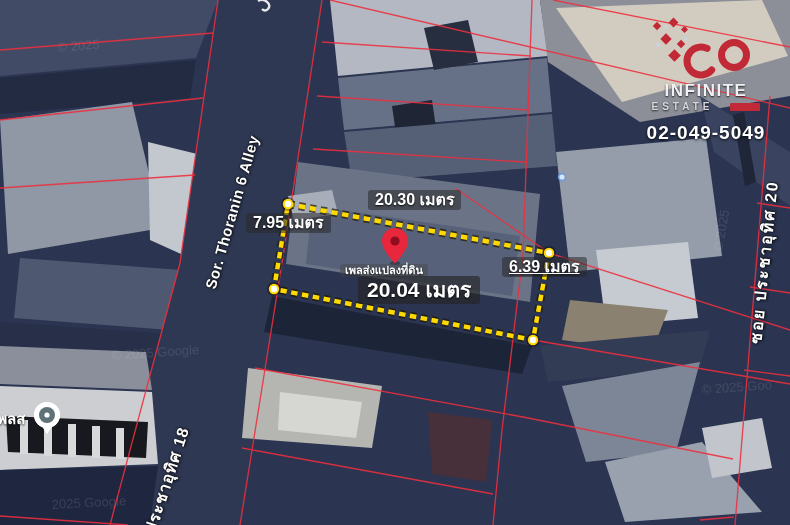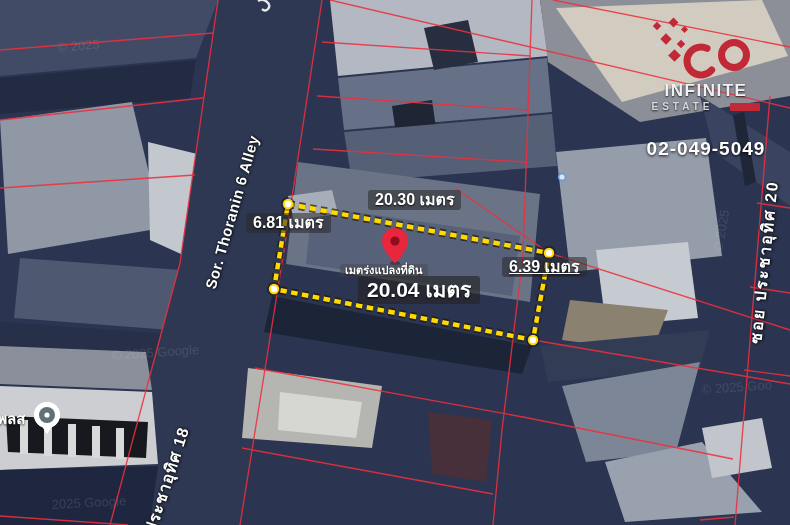--- a/index.html
+++ b/index.html
@@ -33,21 +33,21 @@
     color:#f1f1f4;font-weight:bold;font-size:17px;letter-spacing:1.5px;
     text-shadow:0 1px 2px rgba(0,0,0,.8);margin-top:-6px;
   }
   .brand .estate-row{display:flex;align-items:center;justify-content:center;gap:17px;margin-top:0;}
   .brand .estate{
     color:#d8d9dd;font-size:10px;letter-spacing:4px;font-weight:bold;
     text-shadow:0 1px 2px rgba(0,0,0,.8);
   }
   .brand .tagbox{width:30px;height:8px;background:#c22936;border-radius:1px;}
   .brand .phone{
-    color:#fff;font-size:19px;font-weight:bold;letter-spacing:1px;margin-top:26px;
+    color:#fff;font-size:19px;font-weight:bold;letter-spacing:1px;margin-top:10px;
     text-shadow:0 1px 3px rgba(0,0,0,.9);
   }
   
   .place-label{
     position:absolute;left:-8px;top:407px;color:#fff;font-weight:bold;font-size:15px;
     white-space:nowrap;text-shadow:0 1px 2px rgba(0,0,0,.9);
   }
 </style>
 </head>
 <body>
@@ -160,23 +160,23 @@
     <g>
       <ellipse cx="395" cy="263" rx="5" ry="2" fill="rgba(0,0,0,.35)"></ellipse>
       <path d="M395,228 c-7.6,0 -13,5.6 -13,13 c0,9.5 13,22.5 13,22.5 c0,0 13,-13 13,-22.5 c0,-7.4 -5.4,-13 -13,-13 z" fill="#e8273d"></path>
       <circle cx="395" cy="241" r="4.6" fill="#8e0e1e"></circle>
     </g>
 
     <circle cx="562" cy="177" r="3.4" fill="#d5e7fa" stroke="#6d9bd8" stroke-width="1.6"></circle>
   </svg>
 
   <div class="meas" style="left:368px;top:190px;">20.30 เมตร</div>
-  <div class="meas" style="left:246px;top:213px;">6.81 เมตร</div>
+  <div class="meas" style="left:246px;top:213px;">7.95 เมตร</div>
   <div class="meas" style="left:502px;top:257px;text-decoration:underline;">6.39 เมตร</div>
-  <div class="meas small" style="left:340px;top:264px;">เมตร่งแปลงที่ดิน</div>
+  <div class="meas small" style="left:340px;top:264px;">เพลส่งแปลงที่ดิน</div>
   <div class="meas big" style="left:358px;top:276px;">20.04 เมตร</div>
 
   <div class="street alley" style="left:232px;top:212px;">Sor. Thoranin 6 Alley</div>
   <div class="street road-left" style="left:167px;top:480px;">ประชาอุทิศ 18</div>
   <div class="street road-right" style="left:764px;top:262px;">ซอย ประชาอุทิศ 20</div>
 
   <svg class="abs" width="70" height="45" style="left:28px;top:398px;">
     <path d="M19,4 a13,13 0 1 1 -0.01,0 z M19,30 l-5,-3 10,0 z" fill="#ffffff"></path>
     <circle cx="19" cy="17" r="13" fill="#ffffff"></circle>
     <polygon points="13,27 25,27 19,36" fill="#ffffff"></polygon>

